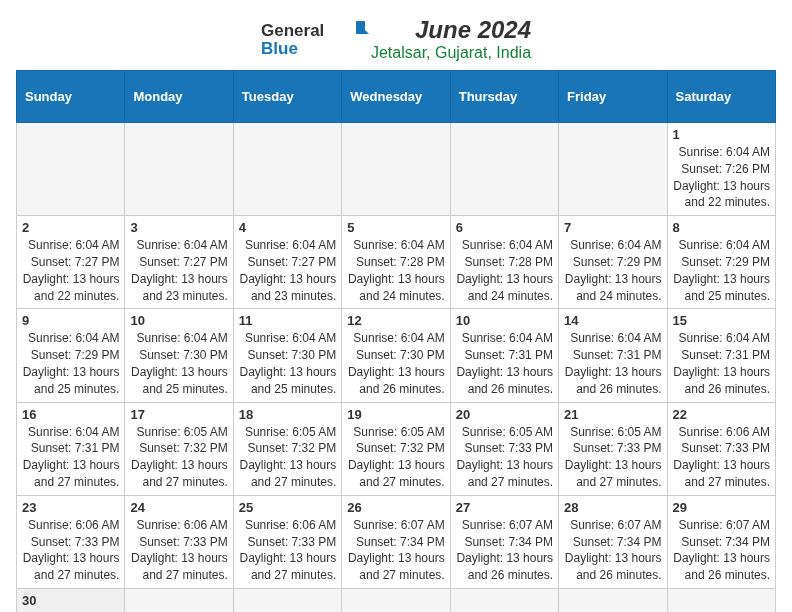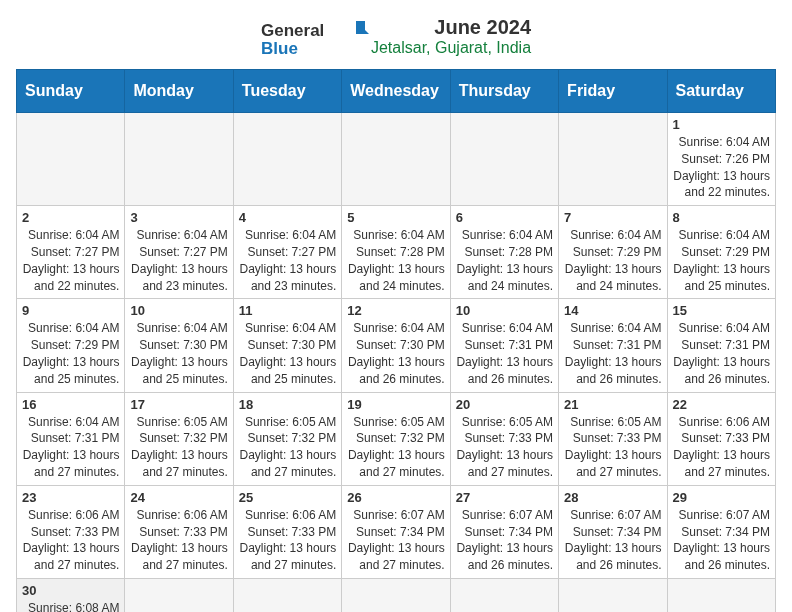--- a/index.html
+++ b/index.html
@@ -18,39 +18,40 @@
     }
     .logo {
       display: flex;
       align-items: center;
       gap: 4px;
     }
     .title-section {
       text-align: right;
     }
     .main-title {
-      font-size: 20px;
+      font-size: 24px;
       font-weight: bold;
       color: #333;
+      font-style: italic;
     }
     .subtitle {
       font-size: 16px;
       color: #15803d;
     }
     .calendar {
       width: 100%;
       border-collapse: collapse;
       border: 1px solid #ccc;
     }
     .calendar th {
       background-color: #1a75b8;
       color: #fff;
-      font-size: 16px;
+      font-size: 13px;
       font-weight: bold;
-      padding: 12px 8px;
+      padding: 18px 8px;
       text-align: left;
       border: 1px solid #1565a0;
     }
     .calendar td {
       vertical-align: top;
       border: 1px solid #ccc;
       padding: 4px 5px;
       width: 108px;
       min-height: 80px;
       font-size: 10px;

